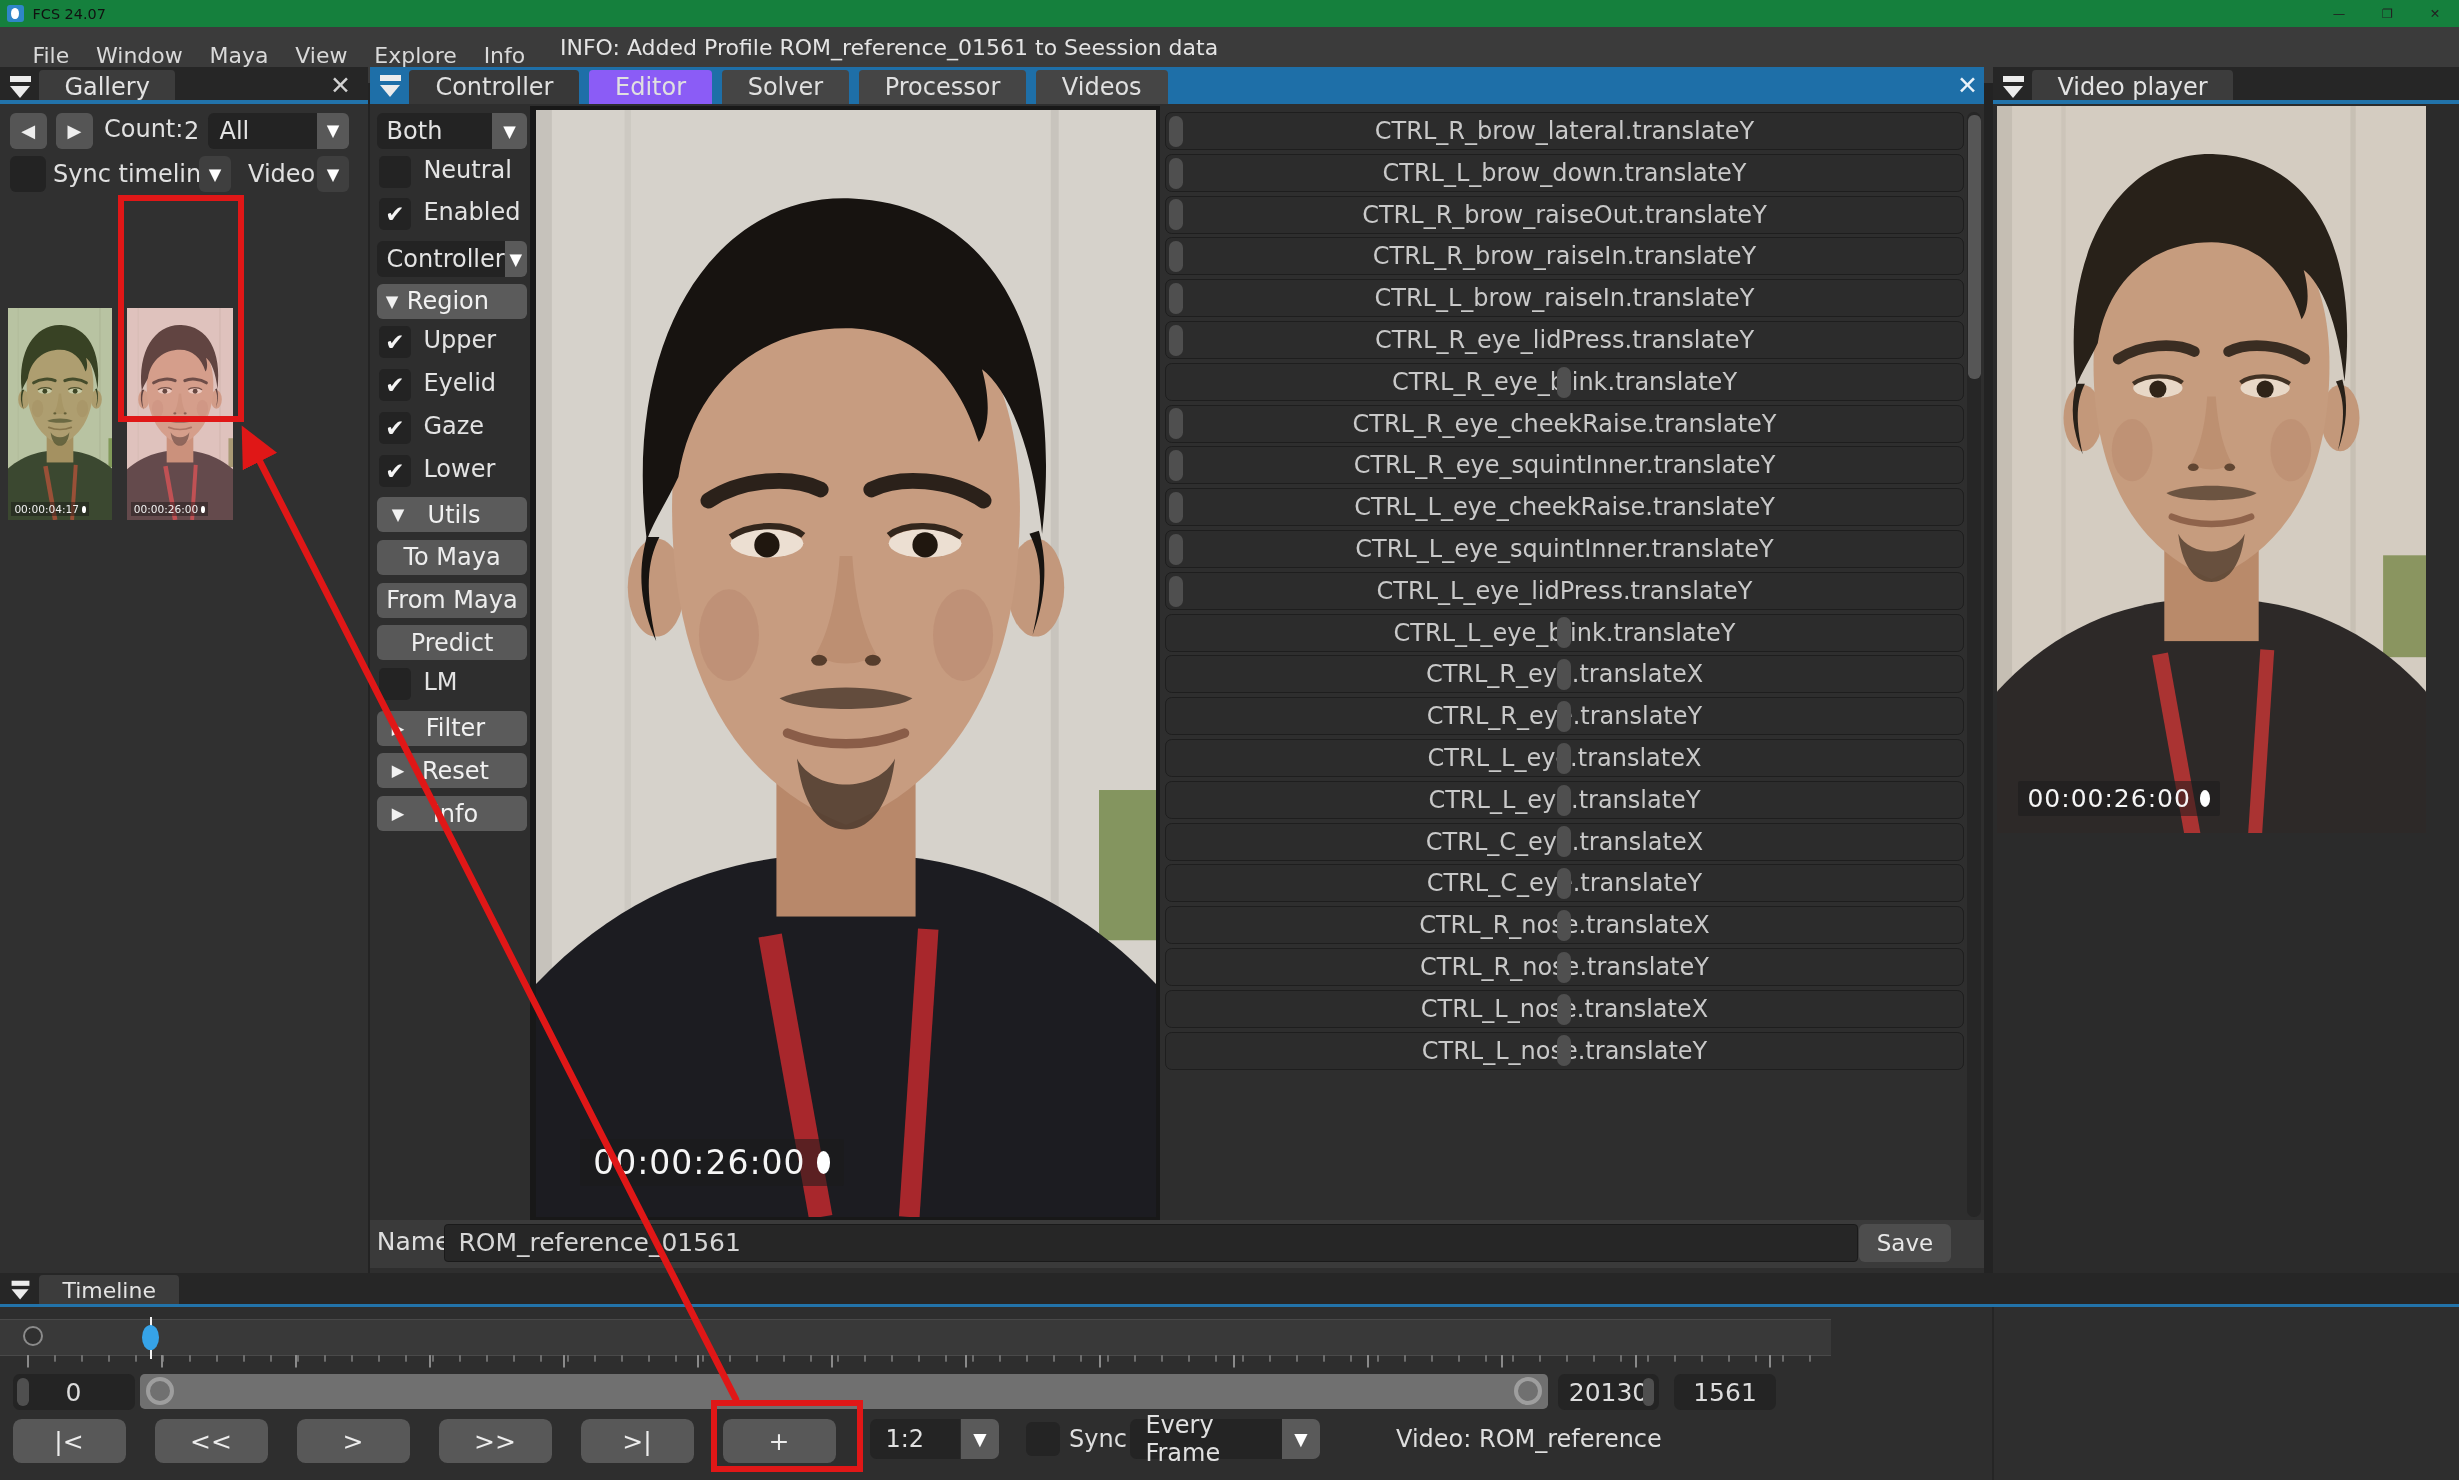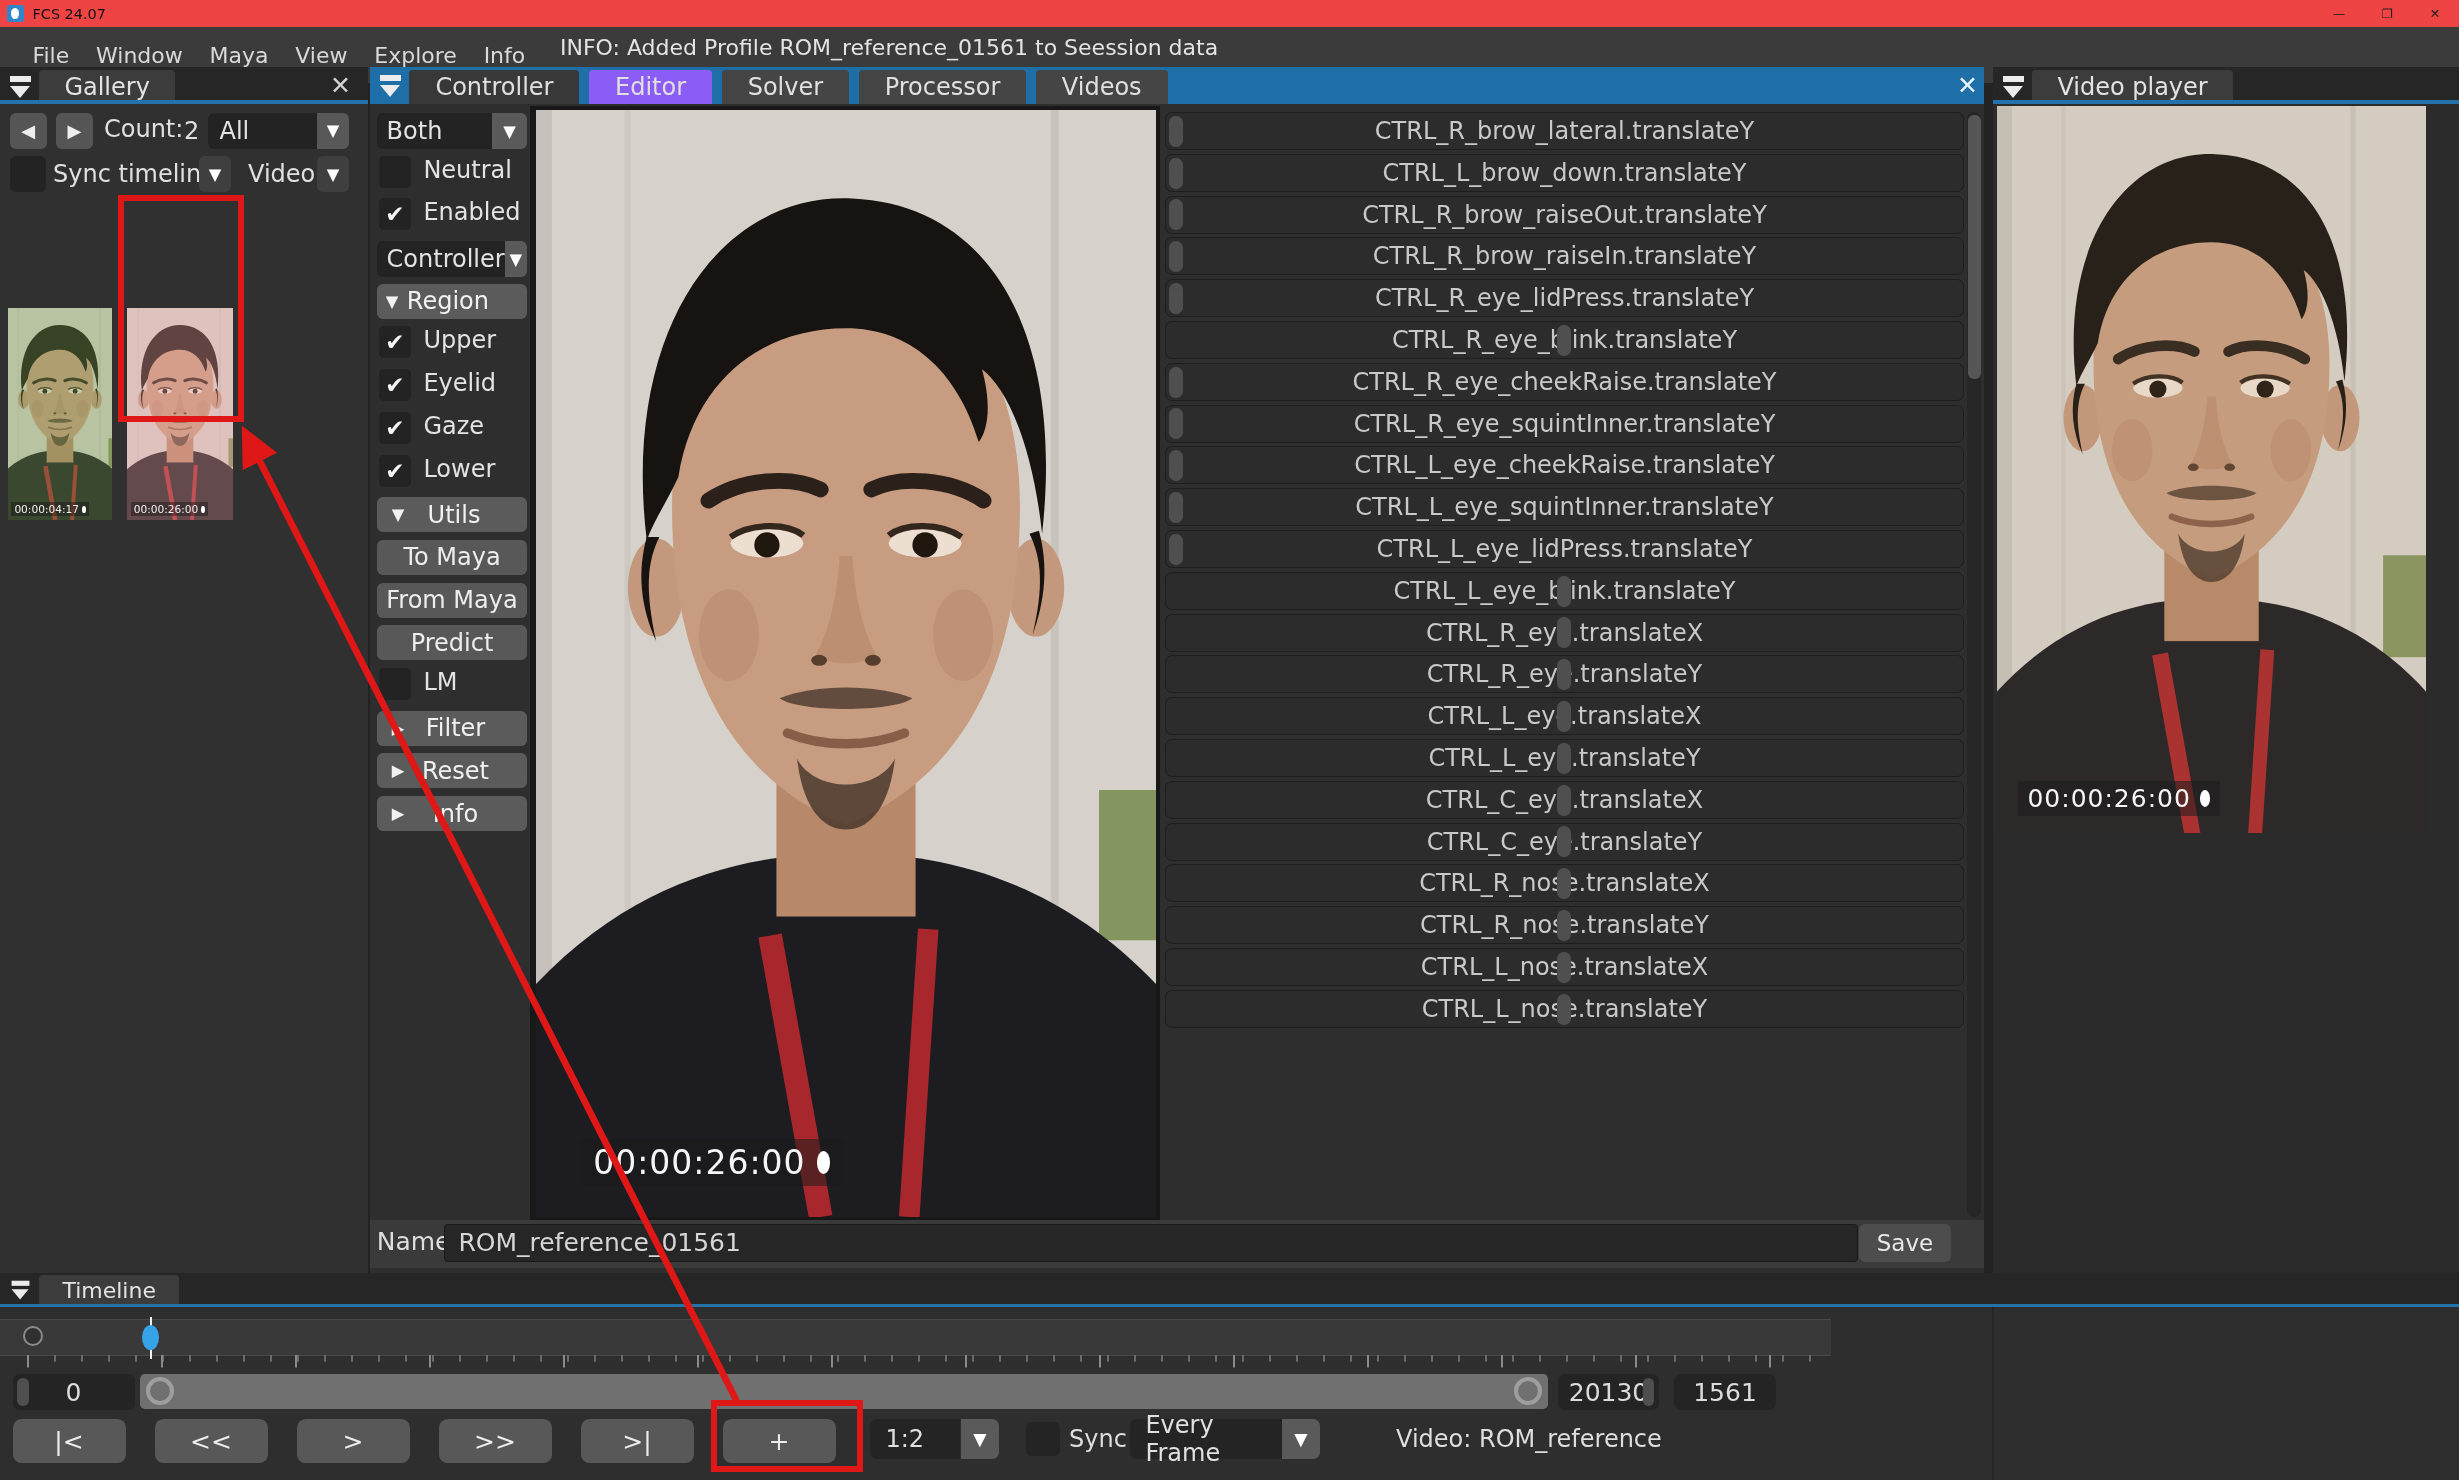--- a/index.html
+++ b/index.html
@@ -1,21 +1,21 @@
 <!DOCTYPE html>
 <html><head>
 <meta charset="utf-8">
 <style>
 *{margin:0;padding:0;box-sizing:border-box}
 html,body{background:#444}
 .app{position:relative;width:2459px;height:1480px;background:#232323;font-family:"DejaVu Sans","Liberation Sans",sans-serif;overflow:hidden;color:#dcdcdc}
 .abs{position:absolute}
 
 
-.titlebar{position:absolute;left:0;top:0;width:2459px;height:27px;background:#ef4444;display:flex;align-items:center;color:#111;font-size:14.4px}
+.titlebar{position:absolute;left:0;top:0;width:2459px;height:27px;background:#15803d;display:flex;align-items:center;color:#111;font-size:14.4px}
 .app-icon{width:17.3px;height:17.3px;background:#2f86c8;border-radius:2.9px;margin:0 8.6px 0 6.7px;position:relative;flex:none}
 .app-icon::after{content:"";position:absolute;left:4.8px;top:2.9px;width:7.7px;height:11.5px;background:#fff;border-radius:50%}
 .win-controls{margin-left:auto;display:flex;height:100%}
 .win-btn{width:48px;display:flex;align-items:center;justify-content:center;font-size:12.5px;color:#222}
 
 
 .menubar{position:absolute;left:0;top:27px;width:2459px;height:56px;background:#3b3b3b;display:flex;font-size:22px;color:#d9d9d9;padding-left:19px}
 .menu-item{padding:0 13.4px;height:100%;display:flex;align-items:center}
 .menu-status{margin-left:54px;color:#e4e4e4}
 
@@ -357,20 +357,24 @@
         <span class="handle left"></span>
         <span>CTRL_R_brow_raiseOut.translateY</span>
       </div>
 
 
       <div class="srow">
         <span class="handle left"></span>
         <span>CTRL_R_brow_raiseIn.translateY</span>
       </div>
 
+      <div class="srow">
+        <span class="handle left"></span>
+        <span>CTRL_L_brow_raiseIn.translateY</span>
+      </div>
 
       <div class="srow">
         <span class="handle left"></span>
         <span>CTRL_R_eye_lidPress.translateY</span>
       </div>
 
       <div class="srow">
         <span class="handle center"></span>
         <span>CTRL_R_eye_blink.translateY</span>
       </div>

